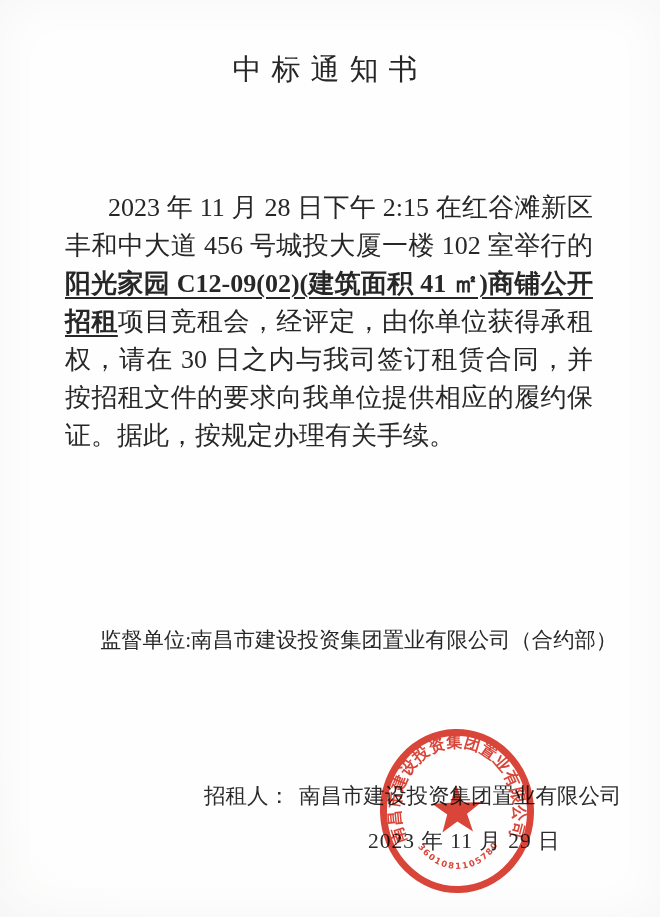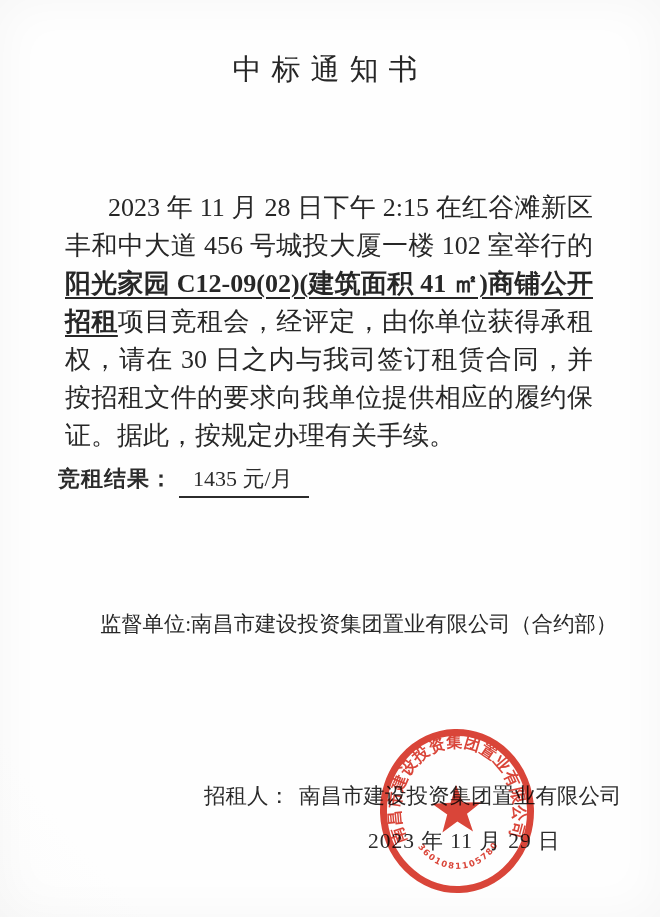--- a/index.html
+++ b/index.html
@@ -68,21 +68,21 @@
     padding: 0 16px 2px 14px;
     border-bottom: 2px solid #2b2b2b;
   }
   .plainline {
     position: absolute;
     left: 100px;
     font-size: 21.3px;
     color: #272727;
     white-space: nowrap;
   }
-  .supervisor { top: 609px; font-family: Liberation Serif, serif; }
+  .supervisor { top: 625px; font-family: Liberation Serif, serif; }
   .phone { top: 664px; }
   .lessor {
     position: absolute;
     left: 204px; top: 781px;
     font-size: 21.5px;
     white-space: nowrap;
   }
   .lessor-name { margin-left: 9px; }
   .dateline {
     position: absolute;
@@ -120,23 +120,20 @@
 
 <div class="page">
 
   <h1 class="title">中标通知书</h1>
 
 
   <p class="para para1">
     <span>2023 年 11 月 28 日下午 2:15 在红谷滩新区丰和中大道 456 号城投大厦一楼 102 室举行的</span><span class="u">阳光家园 C12-09(02)(建筑面积 41 ㎡)商铺公开招租</span><span>项目竞租会，经评定，由你单位获得承租权，请在 30 日之内与我司签订租赁合同，并按招租文件的要求向我单位提供相应的履约保证。据此，按规定办理有关手续。</span>
   </p>
 
-  <div class="result">
-    <span class="result-label">竞租结果：</span><span class="result-value">1435 元/月</span>
-  </div>
 
 
   <div class="plainline supervisor">监督单位:南昌市建设投资集团置业有限公司（合约部）</div>
 
   <div class="lessor">
     <span>招租人：</span><span class="lessor-name">南昌市建设投资集团置业有限公司</span>
   </div>
 
   <div class="dateline">2023 年 11 月 29 日</div>
 

